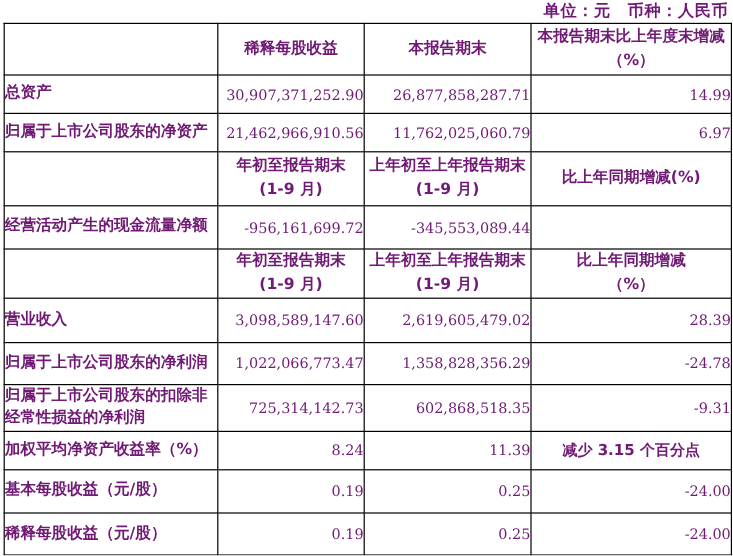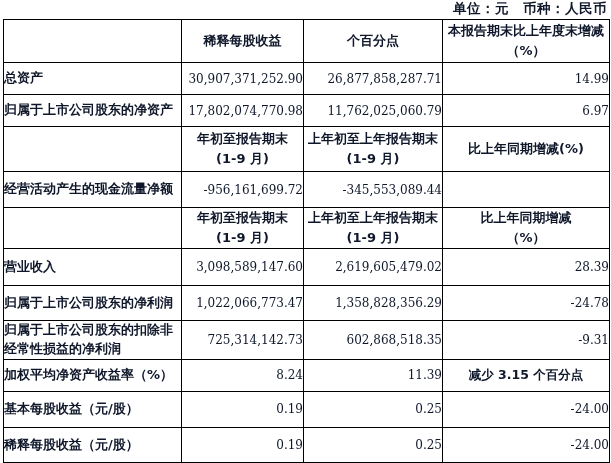--- a/index.html
+++ b/index.html
@@ -3,21 +3,21 @@
 <meta charset="utf-8">
 <style>
   * { box-sizing: border-box; }
   html, body { margin: 0; padding: 0; background: #fff; }
   .page {
     position: relative;
     width: 611px;
     height: 463px;
     background: #ffffff;
     font-family: "DejaVu Sans", sans-serif;
-    color: #0f172a;
+    color: #701a75;
     overflow: hidden;
   }
   .unit-line {
     position: absolute;
     top: 0px;
     right: 4px;
     font-size: 13.5px;
     font-weight: bold;
     letter-spacing: 0.5px;
     white-space: nowrap;
@@ -82,37 +82,37 @@
       <col style="width:178px">
       <col style="width:122px">
       <col style="width:139px">
       <col style="width:167px">
     </colgroup>
     <tbody>
 
       <tr style="height:43px">
         <td class="lbl"></td>
         <td class="hdr">稀释每股收益</td>
-        <td class="hdr">个百分点</td>
+        <td class="hdr">本报告期末</td>
         <td class="hdr">
           <span class="l">本报告期末比上年度末增减</span>
           <span class="l">（%）</span>
         </td>
       </tr>
 
       <tr style="height:32px">
         <td class="lbl">总资产</td>
         <td class="num">30,907,371,252.90</td>
         <td class="num">26,877,858,287.71</td>
         <td class="num">14.99</td>
       </tr>
 
       <tr style="height:32px">
         <td class="lbl">归属于上市公司股东的净资产</td>
-        <td class="num">17,802,074,770.98</td>
+        <td class="num">21,462,966,910.56</td>
         <td class="num">11,762,025,060.79</td>
         <td class="num">6.97</td>
       </tr>
 
       <tr style="height:45px">
         <td class="lbl"></td>
         <td class="hdr">
           <span class="l">年初至报告期末</span>
           <span class="l">(1-9 月)</span>
         </td>

